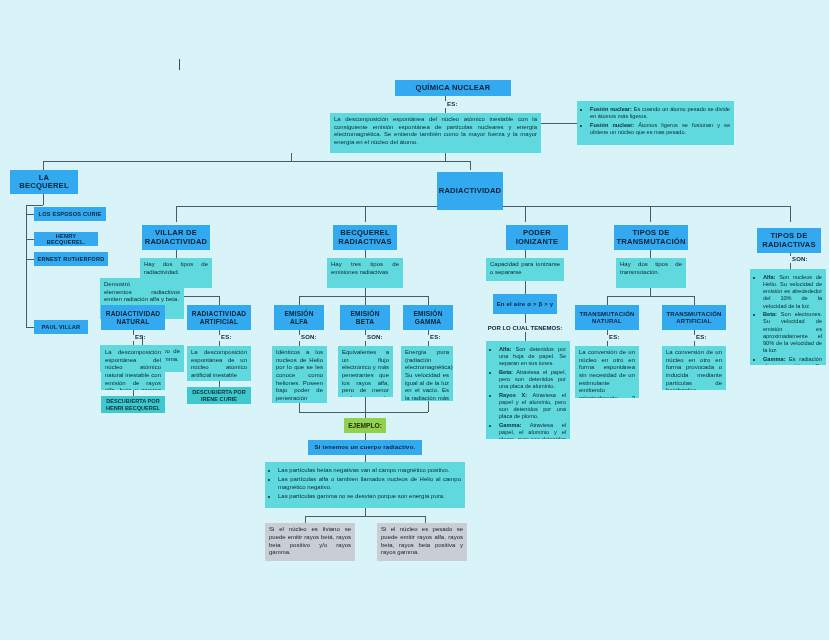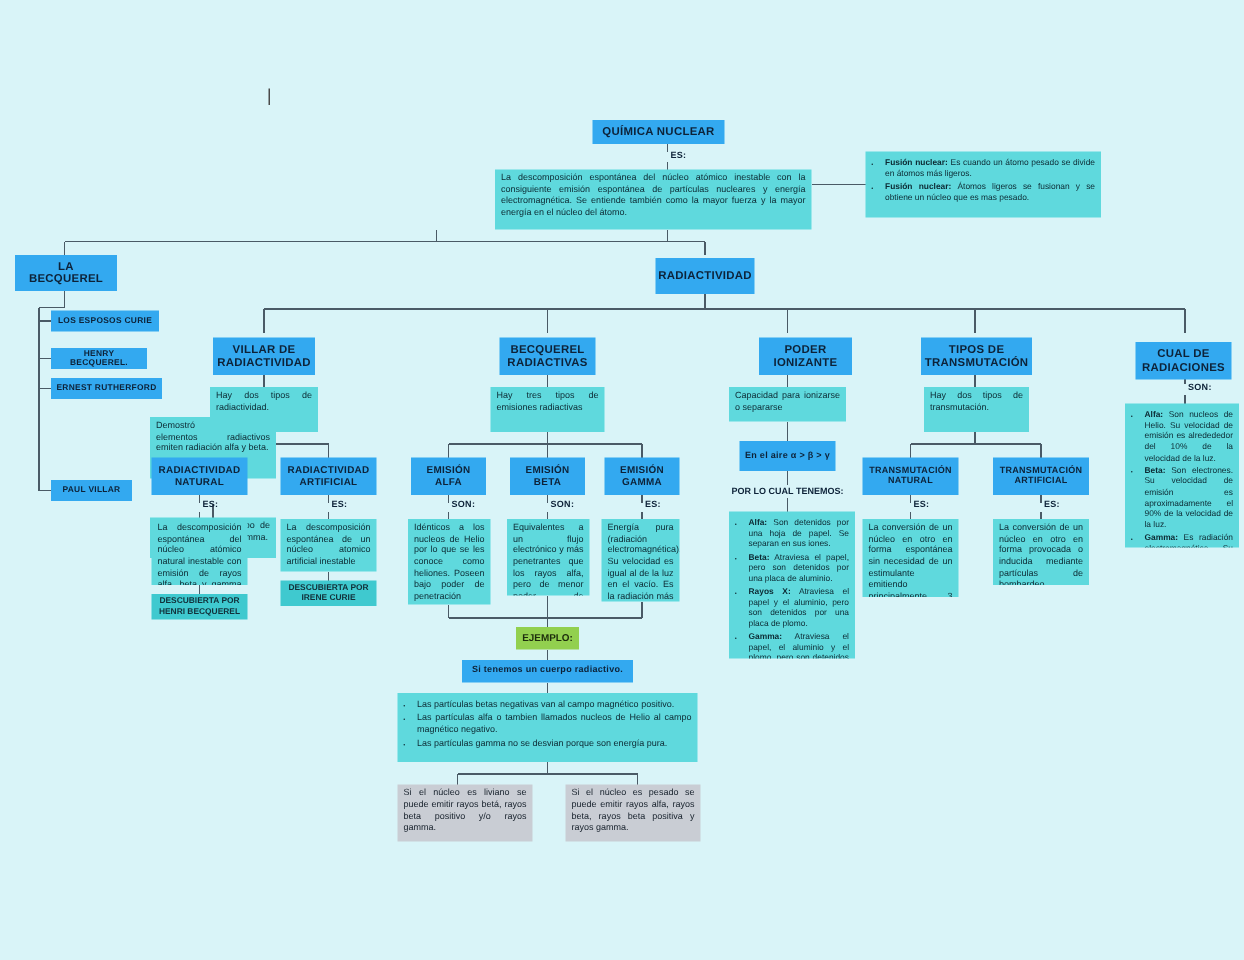--- a/index.html
+++ b/index.html
@@ -218,21 +218,21 @@
       <path d="M694,330 L694,335"></path>
       <path d="M694,341 L694,346"></path>
 
       <path d="M790,250 L790,256"></path>
       <path d="M790,263 L790,269"></path>
     </g>
   </svg>
 
   <div class="cursor"></div>
 
-  <div class="node hdr f8" style="left:395px; top:80px; width:88px; height:16px;">QUÍMICA NUCLEAR</div>
+  <div class="node hdr f8" style="left:395px; top:80px; width:116px; height:16px;">QUÍMICA NUCLEAR</div>
   <div class="conn-word" style="left:447px; top:101px;">ES:</div>
   <div class="node body-box f65" style="left:330px; top:113px; width:211px; height:40px;">La descomposición espontánea del núcleo atómico inestable con la consiguiente emisión espontánea de partículas nucleares y energía electromagnética. Se entiende también como la mayor fuerza y la mayor energía en el núcleo del átomo.</div>
 
   <div class="node body-box f6" style="left:577px; top:101px; width:157px; height:44px; padding-top:5px;">
     <ul class="blist">
       <li>
         <b>Fusión nuclear:</b>
         <span>Es cuando un átomo pesado se divide en átomos más ligeros.</span>
       </li>
       <li>
@@ -244,21 +244,21 @@
 
   <div class="node hdr f8" style="left:10px; top:170px; width:68px; height:24px;">LA BECQUEREL</div>
 
   <div class="node hdr f6" style="left:34px; top:207px; width:72px; height:14px;">LOS ESPOSOS CURIE</div>
   <div class="node hdr f6" style="left:34px; top:232px; width:64px; height:14px;">HENRY BECQUEREL.</div>
   <div class="node hdr f6" style="left:34px; top:252px; width:74px; height:14px;">ERNEST RUTHERFORD</div>
   <div class="node body-box f65" style="left:100px; top:278px; width:84px; height:41px;">Demostró que los elementos radiactivos emiten radiación alfa y beta.</div>
   <div class="node hdr f6" style="left:34px; top:320px; width:54px; height:14px;">PAUL VILLAR</div>
   <div class="node body-box f65" style="left:100px; top:345px; width:84px; height:27px;">Identificó un tercer tipo de radiación al cual es gamma.</div>
 
-  <div class="node hdr f8" style="left:437px; top:172px; width:66px; height:24px;">RADIACTIVIDAD</div>
+  <div class="node hdr f8" style="left:437px; top:172px; width:66px; height:38px;">RADIACTIVIDAD</div>
 
   <div class="node hdr f8" style="left:142px; top:225px; width:68px; height:25px;">VILLAR DE RADIACTIVIDAD</div>
   <div class="node body-box f65" style="left:140px; top:258px; width:72px; height:30px;">Hay dos tipos de radiactividad.</div>
 
   <div class="node hdr f7" style="left:101px; top:305px; width:64px; height:25px;">RADIACTIVIDAD NATURAL</div>
   <div class="conn-word" style="left:135px; top:334px;">ES:</div>
   <div class="node body-box f65" style="left:101px; top:346px; width:64px; height:44px;">La descomposición espontánea del núcleo atómico natural inestable con emisión de rayos alfa, beta y gamma natural.</div>
   <div class="node teal-label f6" style="left:101px; top:396px; width:64px; height:17px;">DESCUBIERTA POR HENRI BECQUEREL</div>
 
   <div class="node hdr f7" style="left:187px; top:305px; width:64px; height:25px;">RADIACTIVIDAD ARTIFICIAL</div>
@@ -322,21 +322,21 @@
   <div class="node body-box f65" style="left:616px; top:258px; width:70px; height:30px;">Hay dos tipos de transmutación.</div>
 
   <div class="node hdr f65" style="left:575px; top:305px; width:64px; height:25px;">TRANSMUTACIÓN NATURAL</div>
   <div class="conn-word" style="left:609px; top:334px;">ES:</div>
   <div class="node body-box f65" style="left:575px; top:346px; width:64px; height:52px;">La conversión de un núcleo en otro en forma espontánea sin necesidad de un estimulante emitiendo principalmente 3 tipos de radiaciones.</div>
 
   <div class="node hdr f65" style="left:662px; top:305px; width:64px; height:25px;">TRANSMUTACIÓN ARTIFICIAL</div>
   <div class="conn-word" style="left:696px; top:334px;">ES:</div>
   <div class="node body-box f65" style="left:662px; top:346px; width:64px; height:44px;">La conversión de un núcleo en otro en forma provocada o inducida mediante partículas de bombardeo.</div>
 
-  <div class="node hdr f8" style="left:757px; top:228px; width:64px; height:25px;">CUAL DE RADIACIONES</div>
+  <div class="node hdr f8" style="left:757px; top:228px; width:64px; height:25px;">TIPOS DE RADIACTIVAS</div>
   <div class="conn-word" style="left:792px; top:256px;">SON:</div>
   <div class="node body-box f6" style="left:750px; top:269px; width:76px; height:96px; padding-top:5px;">
     <ul class="blist">
       <li>
         <b>Alfa:</b>
         <span>Son nucleos de Helio. Su velocidad de emisión es alredededor del 10% de la velocidad de la luz.</span>
       </li>
       <li>
         <b>Beta:</b>
         <span>Son electrones. Su velocidad de emisión es aproximadamente el 90% de la velocidad de la luz.</span>

